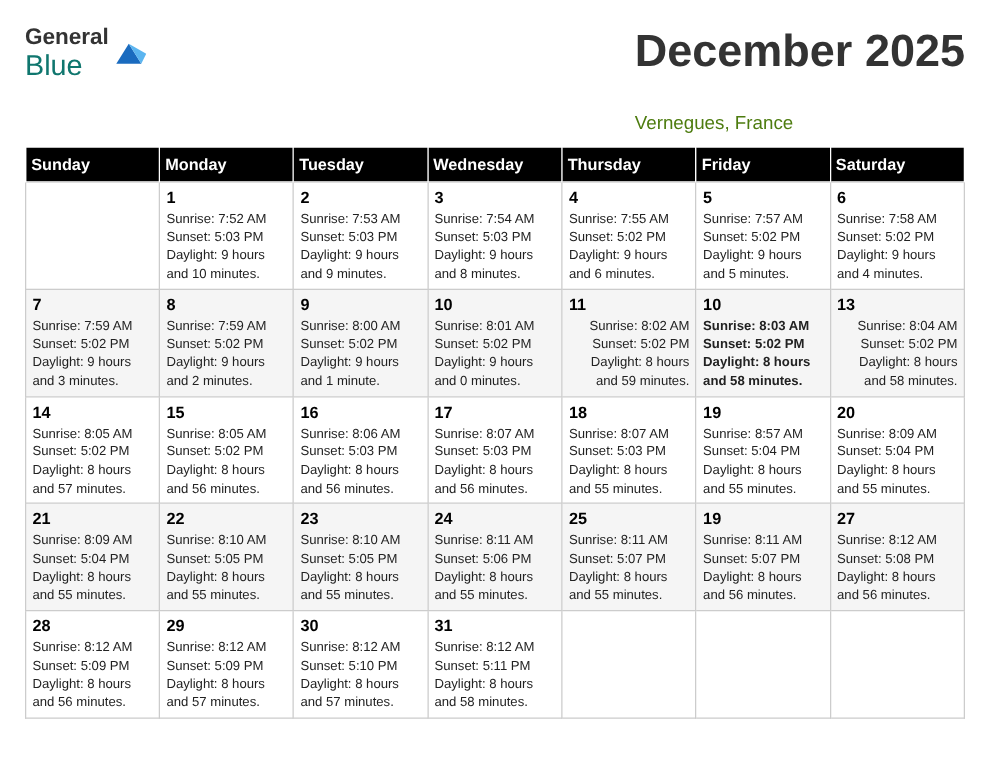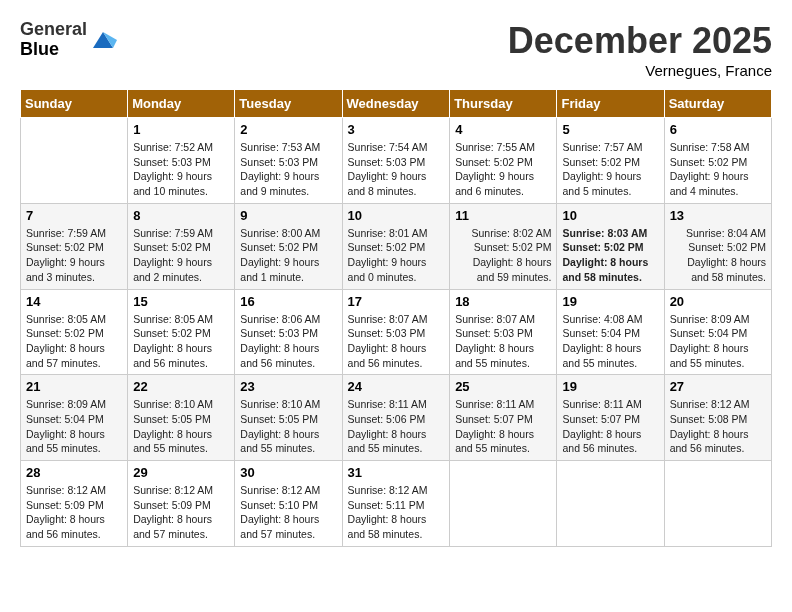--- a/index.html
+++ b/index.html
@@ -25,48 +25,48 @@
       flex-direction: column;
       line-height: 1.1;
     }
     .logo-general {
       font-size: 18px;
       font-weight: bold;
       color: #333;
       text-align: center;
     }
     .logo-blue {
-      font-size: 18px;
-      font-weight: bold;
-      color: #000000;
+      font-size: 23px;
+      font-weight: normal;
+      color: #0f766e;
     }
     .logo-icon {
       width: 28px;
       height: 28px;
       margin-left: 2px;
     }
     .title-block {
-      text-align: right;
     }
     .month-title {
       font-size: 36px;
       font-weight: bold;
       color: #333;
     }
     .location {
       font-size: 15px;
-      color: #000000;
+      color: #4d7c0f;
+      margin-top: 28px;
     }
     table {
       width: 100%;
       border-collapse: collapse;
       font-size: 11px;
     }
     thead tr th {
-      background-color: #a16207;
+      background-color: #000000;
       color: #fff;
       padding: 6px 4px;
       text-align: left;
       font-size: 13px;
       border: 1px solid #fff;
     }
     tbody tr td {
       border: 1px solid #ccc;
       vertical-align: top;
       padding: 4px 5px;
@@ -254,21 +254,21 @@
         </td>
         <td>
           <span class="day-num">18</span>
           <div class="cell-data" style="white-space: pre-line;">Sunrise: 8:07 AM
 Sunset: 5:03 PM
 Daylight: 8 hours
 and 55 minutes.</div>
         </td>
         <td>
           <span class="day-num">19</span>
-          <div class="cell-data" style="white-space: pre-line;">Sunrise: 4:08 AM
+          <div class="cell-data" style="white-space: pre-line;">Sunrise: 8:57 AM
 Sunset: 5:04 PM
 Daylight: 8 hours
 and 55 minutes.</div>
         </td>
         <td>
           <span class="day-num">20</span>
           <div class="cell-data" style="white-space: pre-line;">Sunrise: 8:09 AM
 Sunset: 5:04 PM
 Daylight: 8 hours
 and 55 minutes.</div>

